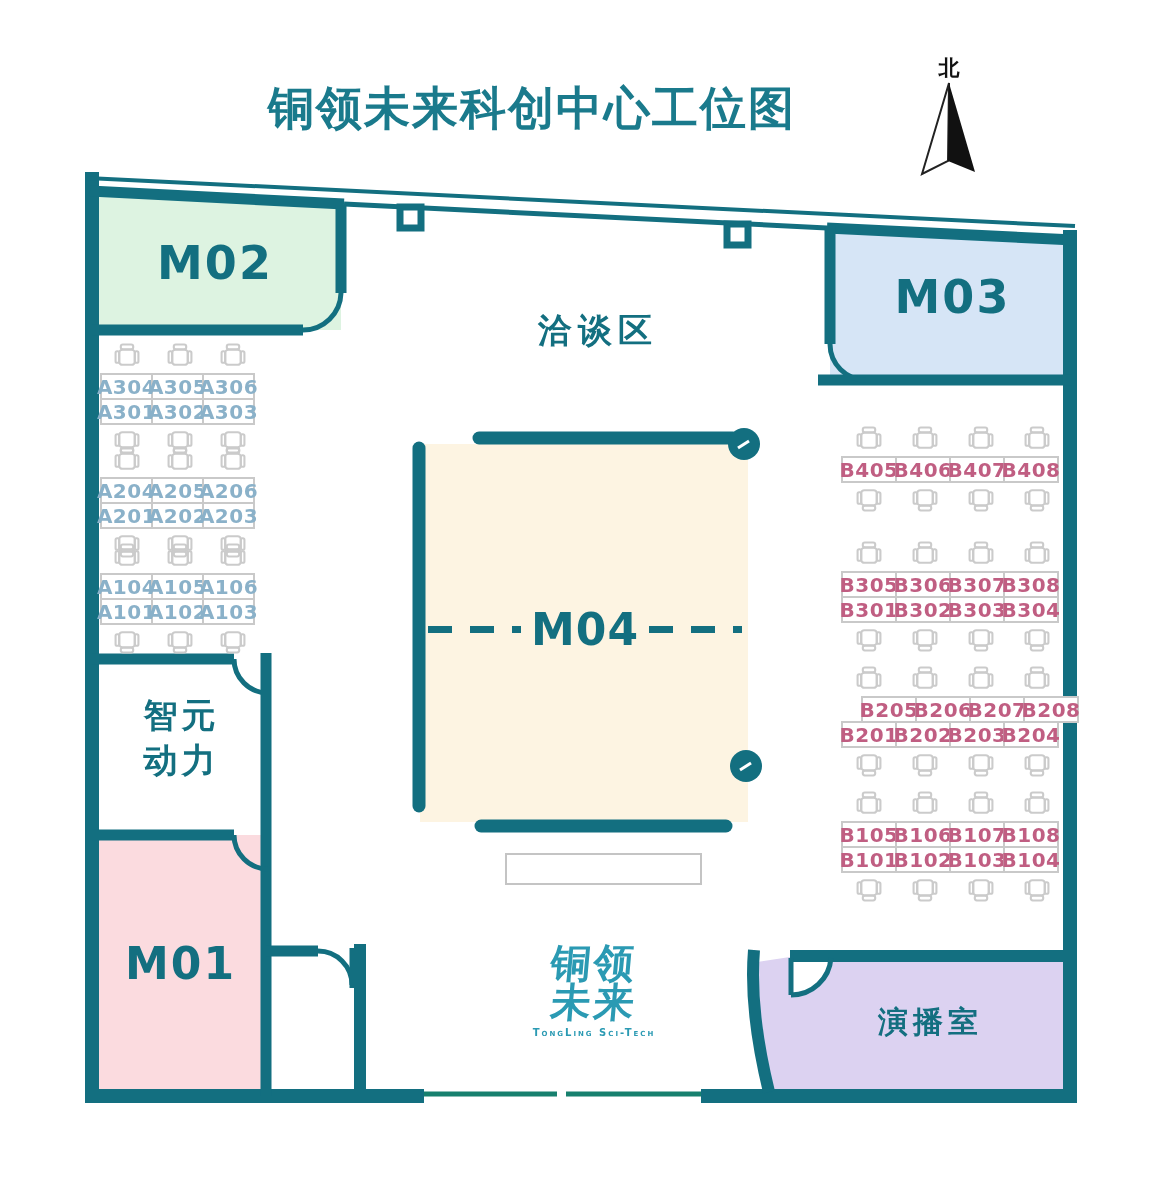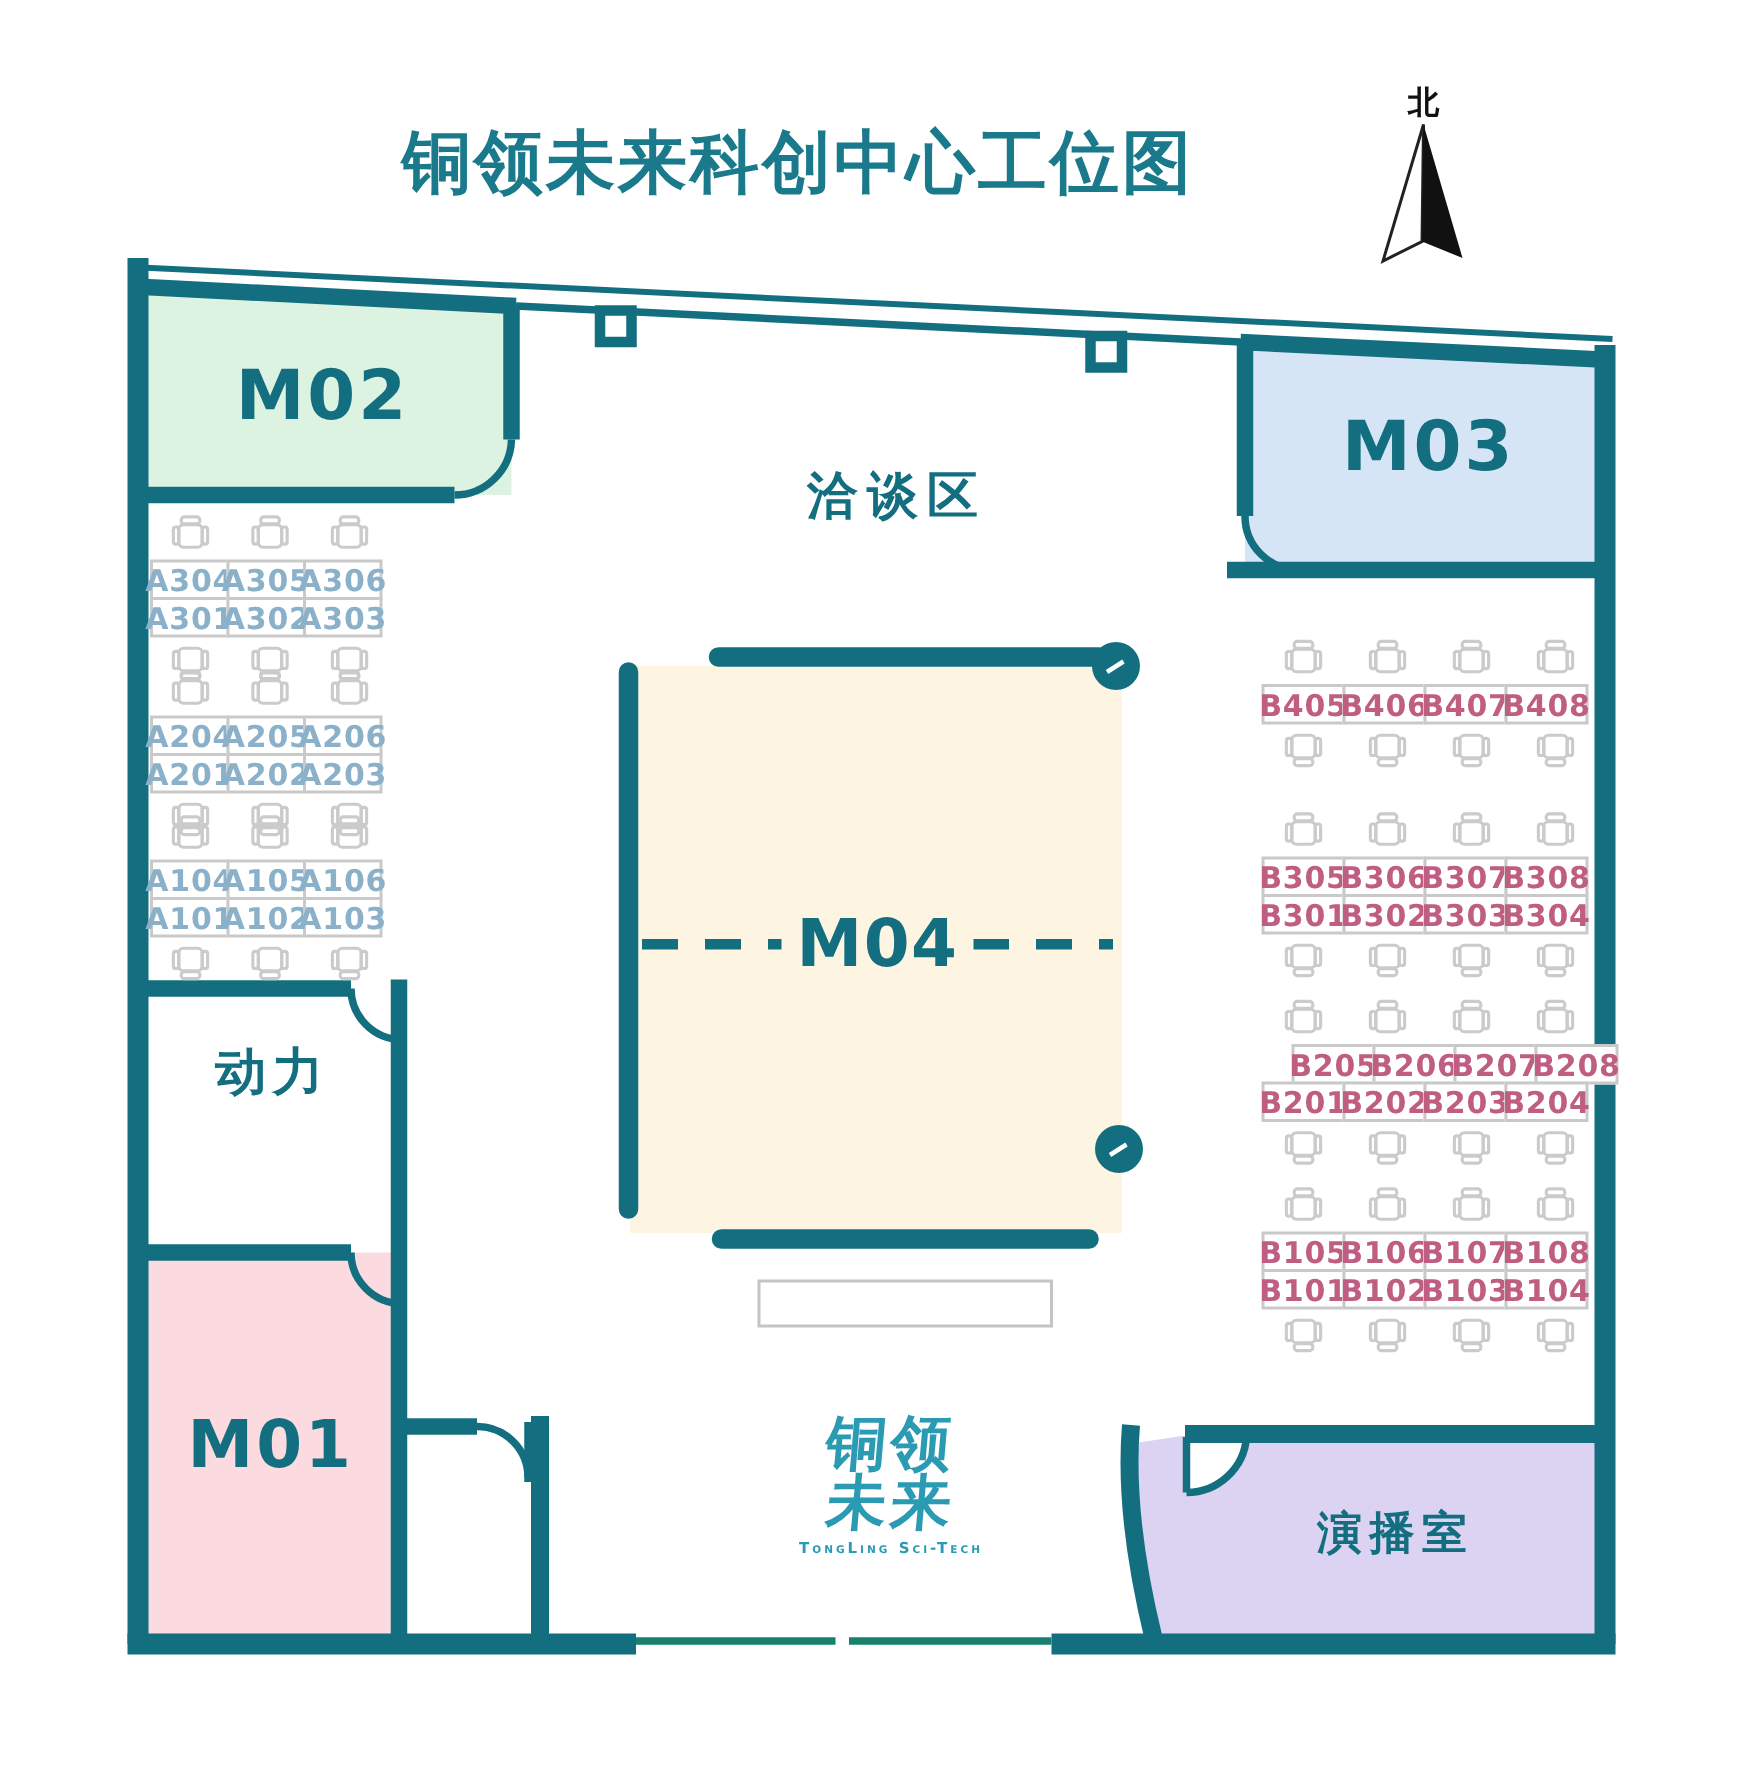--- a/index.html
+++ b/index.html
@@ -124,20 +124,21 @@
     </g>
   </svg>
 
   <div class="overlay page-title">铜领未来科创中心工位图</div>
 
   <div class="overlay room-label m02-label">M02</div>
   <div class="overlay room-label m03-label">M03</div>
   <div class="overlay room-label m01-label">M01</div>
   <div class="overlay room-label negotiation-label">洽谈区</div>
   <div class="overlay room-label zhiyuan-label">
+    <div>智元</div>
     <div>动力</div>
   </div>
   <div class="overlay room-label studio-label">演播室</div>
 
   <div class="overlay m04-row">
     <div class="m04-dash"></div>
     <div class="m04-text">M04</div>
     <div class="m04-dash"></div>
   </div>
 

